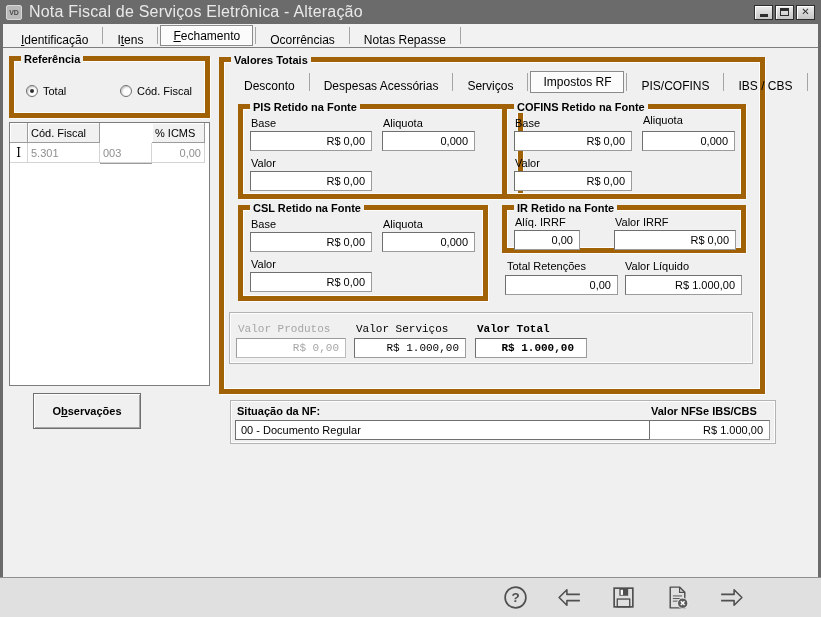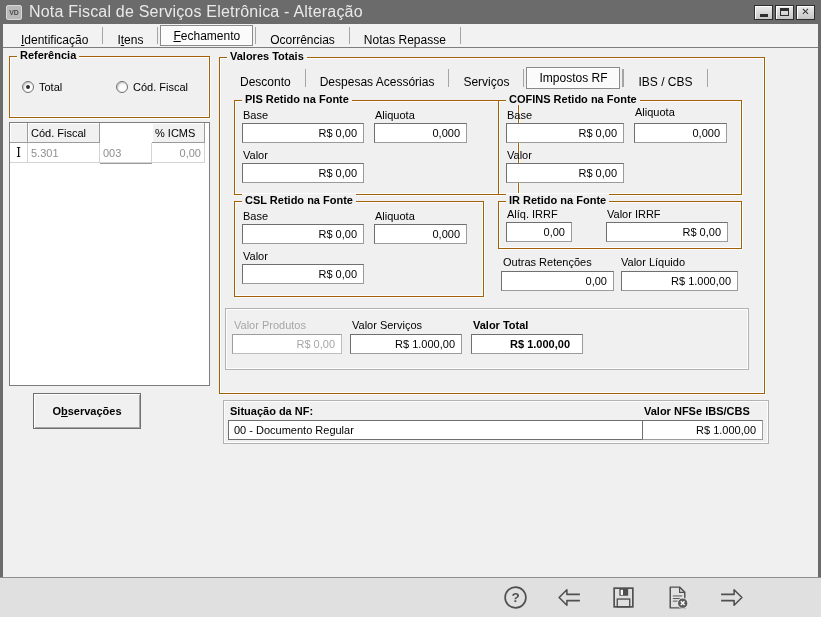--- a/index.html
+++ b/index.html
@@ -26,21 +26,21 @@
   .glyph-close{font-size:10px;font-weight:bold;line-height:1;}
   
   .tabstrip{display:flex;align-items:stretch;background:#f2f2f2;}
   #maintabs{left:3px;top:24px;width:815px;height:24px;border-bottom:1px solid #7d7d7d;padding-left:4px;}
   .tab{display:flex;align-items:center;padding:16px 14px;font-size:12px;position:relative;white-space:nowrap;cursor:default;}
   .tab.sel{border:1px solid #8a8a8a;box-shadow:inset 0 0 0 1px #fdfdfd;background:#fbfbfb;margin:1px 2px;padding:0 12px;}
   .sep{width:1px;background:#a5a5a5;margin:3px 0;}
   .accel{text-decoration:underline;}
   
   #content{left:3px;top:48px;width:815px;height:529px;background:var(--window_bg,#f0f0f0);}
-  .gbox{position:absolute;border:1px solid #a16207;box-shadow:inset 1px 1px 0 #fdfdfd,inset -1px -1px 0 #fdfdfd,1px 1px 0 #fdfdfd;}
+  .gbox{position:absolute;border:5px solid #a16207;box-shadow:inset 1px 1px 0 #fdfdfd,inset -1px -1px 0 #fdfdfd,1px 1px 0 #fdfdfd;}
   .legend{position:absolute;top:-8px;left:7px;background:var(--window_bg,#f0f0f0);padding:0 3px;font-weight:bold;white-space:nowrap;}
   .lbl{position:absolute;white-space:nowrap;}
   .lbl.b{font-weight:bold;}
   .lbl.dis{color:var(--disabled_text,#a6a6a6);}
   .fld{position:absolute;height:20px;background:#fff;border:1px solid #9b9b9b;
     border-top-color:#6f6f6f;border-left-color:#6f6f6f;
     display:flex;align-items:center;justify-content:flex-end;padding:0 6px;}
   .fld.dis{color:var(--disabled_text,#a6a6a6);border-color:#bdbdbd;border-top-color:#9d9d9d;border-left-color:#9d9d9d;}
   .fld.bold{font-weight:bold;}
   
@@ -163,20 +163,23 @@
           </div>
         <i class="sep"></i>
         <div class="tab">
             <span>Serviços</span>
           </div>
         <i class="sep"></i>
         <div class="tab sel">
             <span>Impostos RF</span>
           </div>
         <i class="sep"></i>
+        <div class="tab">
+            <span>PIS/COFINS</span>
+          </div>
         <i class="sep"></i>
         <div class="tab">
             <span>IBS / CBS</span>
           </div>
         <i class="sep"></i>
       </div>
 
       <div class="gbox" style="left:14px;top:42px;width:285px;height:95px;">
         <span class="legend">PIS Retido na Fonte</span>
         <span class="lbl" style="left:8px;top:8px;">Base</span>
@@ -230,46 +233,46 @@
         <span class="lbl" style="left:8px;top:6px;">Alíq. IRRF</span>
         <div class="fld" style="left:7px;top:20px;width:66px;">
             <span>0,00</span>
           </div>
         <span class="lbl" style="left:108px;top:6px;">Valor IRRF</span>
         <div class="fld" style="left:107px;top:20px;width:122px;">
             <span>R$ 0,00</span>
           </div>
       </div>
 
-      <span class="lbl" style="left:283px;top:198px;">Outras Retenções</span>
+      <span class="lbl" style="left:283px;top:198px;">Total Retenções</span>
       <div class="fld" style="left:281px;top:213px;width:113px;">
           <span>0,00</span>
         </div>
       <span class="lbl" style="left:401px;top:198px;">Valor Líquido</span>
       <div class="fld" style="left:401px;top:213px;width:117px;">
           <span>R$ 1.000,00</span>
         </div>
 
-      <div class="panel" style="left:5px;top:250px;width:524px;height:62px;">
+      <div class="panel" style="left:5px;top:250px;width:524px;height:52px;font-family:Liberation Mono, monospace;">
         <span class="lbl dis" style="left:8px;top:10px;">Valor Produtos</span>
         <div class="fld dis" style="left:6px;top:25px;width:110px;">
             <span>R$ 0,00</span>
           </div>
         <span class="lbl" style="left:126px;top:10px;">Valor Serviços</span>
         <div class="fld" style="left:124px;top:25px;width:112px;">
             <span>R$ 1.000,00</span>
           </div>
         <span class="lbl b" style="left:247px;top:10px;">Valor Total</span>
         <div class="fld bold" style="left:245px;top:25px;width:112px;padding-right:12px;">
             <span>R$ 1.000,00</span>
           </div>
       </div>
     </div>
 
-    <div class="panel" style="left:220px;top:352px;width:546px;height:44px;padding-left:24px;">
+    <div class="panel" style="left:227px;top:352px;width:546px;height:44px;padding-left:24px;">
       <span class="lbl b" style="left:6px;top:4px;">Situação da NF:</span>
       <div id="dropdown" style="left:4px;top:19px;width:452px;">
         <span class="val">00 - Documento Regular</span>
         <span id="dd-arrow">▼</span>
       </div>
       <span class="lbl b" style="left:420px;top:4px;">Valor NFSe IBS/CBS</span>
       <div class="fld" style="left:418px;top:19px;width:121px;">
           <span>R$ 1.000,00</span>
         </div>
     </div>

